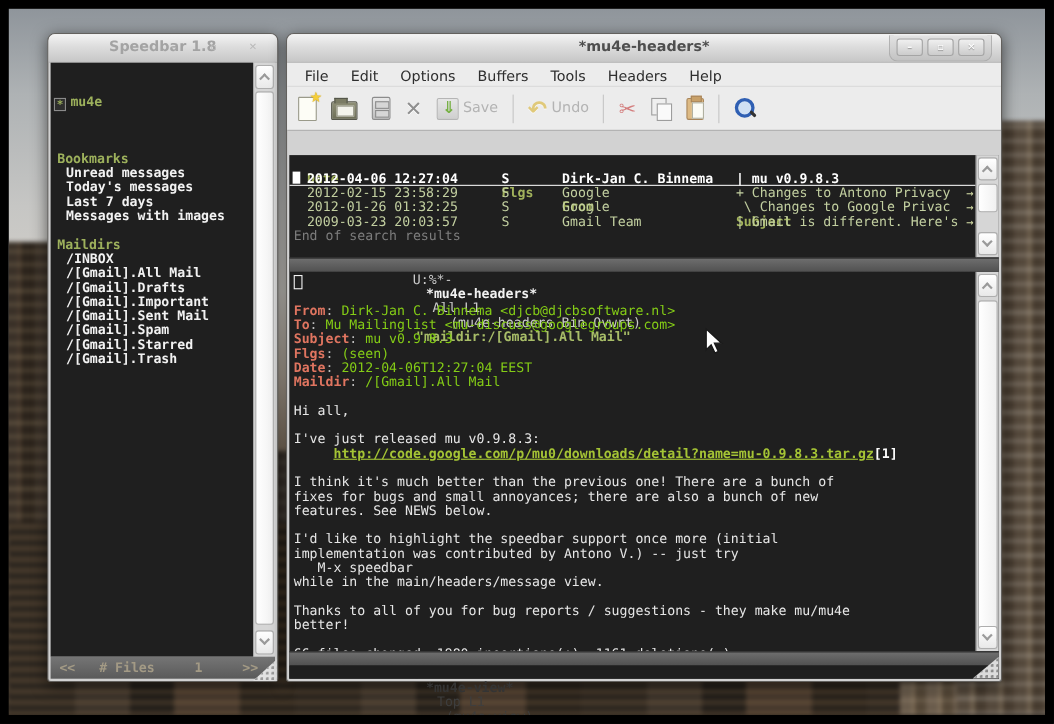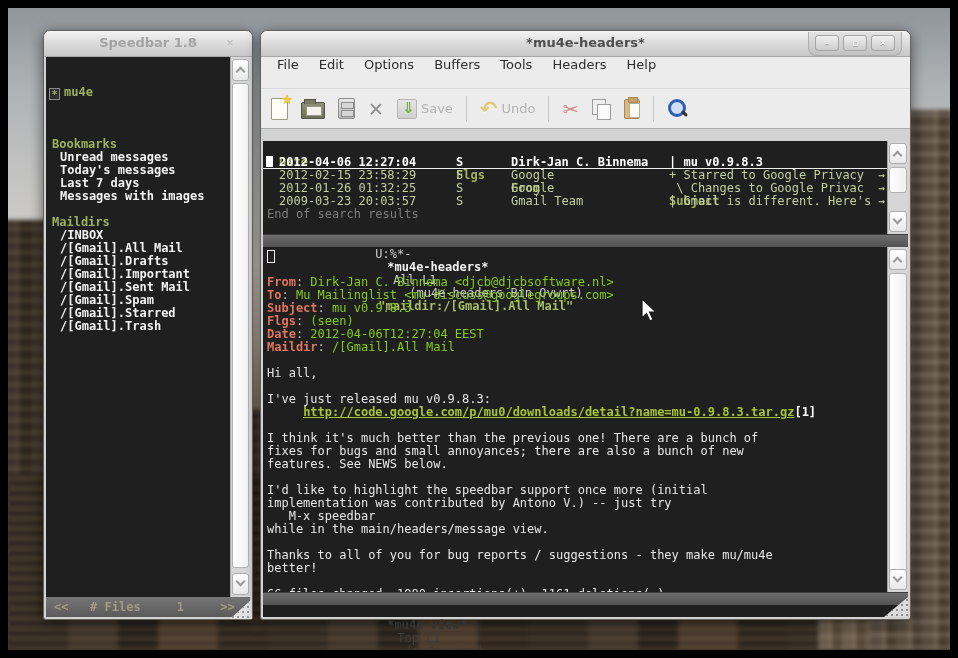--- a/index.html
+++ b/index.html
@@ -76,21 +76,21 @@
                  font-family:"DejaVu Sans Mono", monospace; font-size:12px; font-weight:bold;
                  line-height:20px; padding-left:8px; white-space:pre; }
   .grip { position:absolute; right:0; bottom:0; width:22px; height:20px;
           background:
             radial-gradient(circle at 3px 3px, #9a9a9a 1.2px, transparent 1.4px) 0 0/5px 5px,
             linear-gradient(#e2e2e2,#e2e2e2);
           clip-path:polygon(100% 0, 100% 100%, 0 100%); }
 
   
   #emacs { left:252px; top:22px; width:651px; height:590px; }
-  #menubar { height:32px; background:#ececec; display:flex; align-items:flex-start;
+  #menubar { height:22px; background:#ececec; display:flex; align-items:flex-end;
              padding-left:6px; border-bottom:1px solid #dadada; }
   .menu-item { font-size:13px; color:#2e2e2e; padding:0 10px; }
   #toolbar { height:40px; background:#ececec; display:flex; align-items:center;
              padding-left:10px; gap:13px; border-bottom:1px solid #adadad;
              border-radius:0; }
   .tbgroup { display:flex; align-items:center; gap:13px; }
   .tsep { width:1px; height:26px; background:#c6c6c6; }
   .tlabel { font-size:13px; color:#b3b3b3; margin-left:2px; }
   .icon-new { position:relative; width:17px; height:22px; background:#fdfdf6;
               border:1px solid #9a9a8a; border-radius:1px; }
@@ -281,21 +281,21 @@
         <div id="hdr-pane">
           <div id="hdr-text" class="mono">
             <div class="hrow hdr-cols" style="top:2px;">
               <span class="hcol-date">Date</span>
               <span class="hcol-flags">Flgs</span>
               <span class="hcol-from">From</span>
               <span class="hcol-subj">Subject</span>
             </div>
             <div id="hdr-rows">
                 <div class="hrow sel" style="top: 15px;"><span class="hcol-date">2012-04-06 12:27:04</span><span class="hcol-flags">S</span><span class="hcol-from">Dirk-Jan C. Binnema</span><span class="hcol-subj">| mu v0.9.8.3</span><div class="rowline"></div></div>
-                <div class="hrow norm" style="top: 28px;"><span class="hcol-date">2012-02-15 23:58:29</span><span class="hcol-flags">S</span><span class="hcol-from">Google</span><span class="hcol-subj">+ Starred to Google Privacy </span><span class="hcol-arrow">→</span></div>
+                <div class="hrow norm" style="top: 28px;"><span class="hcol-date">2012-02-15 23:58:29</span><span class="hcol-flags">S</span><span class="hcol-from">Google</span><span class="hcol-subj">+ Changes to Antono Privacy </span><span class="hcol-arrow">→</span></div>
                 <div class="hrow norm" style="top: 41px;"><span class="hcol-date">2012-01-26 01:32:25</span><span class="hcol-flags">S</span><span class="hcol-from">Google</span><span class="hcol-subj"> \ Changes to Google Privac</span><span class="hcol-arrow">→</span></div>
                 <div class="hrow norm" style="top: 54px;"><span class="hcol-date">2009-03-23 20:03:57</span><span class="hcol-flags">S</span><span class="hcol-from">Gmail Team</span><span class="hcol-subj">| Gmail is different. Here's</span><span class="hcol-arrow">→</span></div>
               </div>
             <div class="hcursor"></div>
             <div class="hrow norm endmsg" style="top:67px;">End of search results</div>
           </div>
           <div class="vscroll">
             <div class="vbtn" style="top:2px;">
                 <span class="chev up"></span>
               </div>

